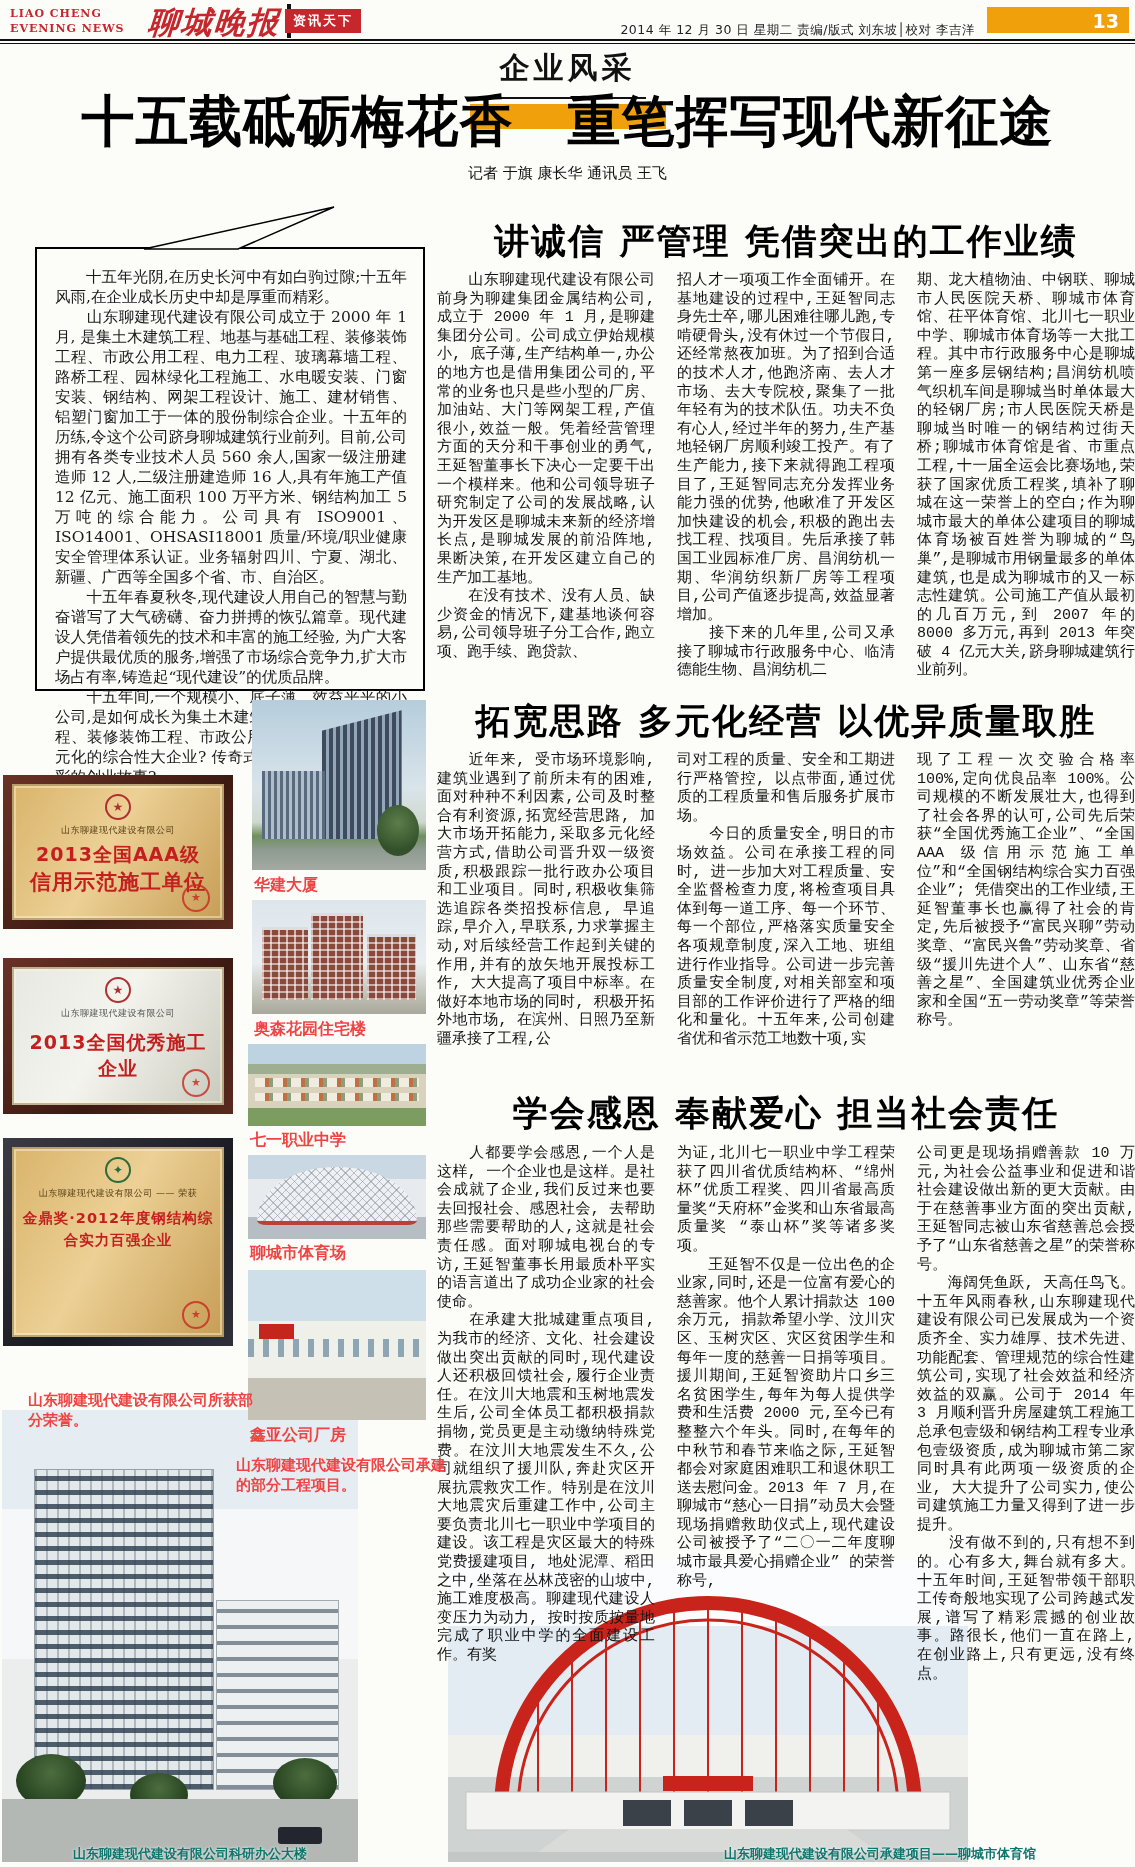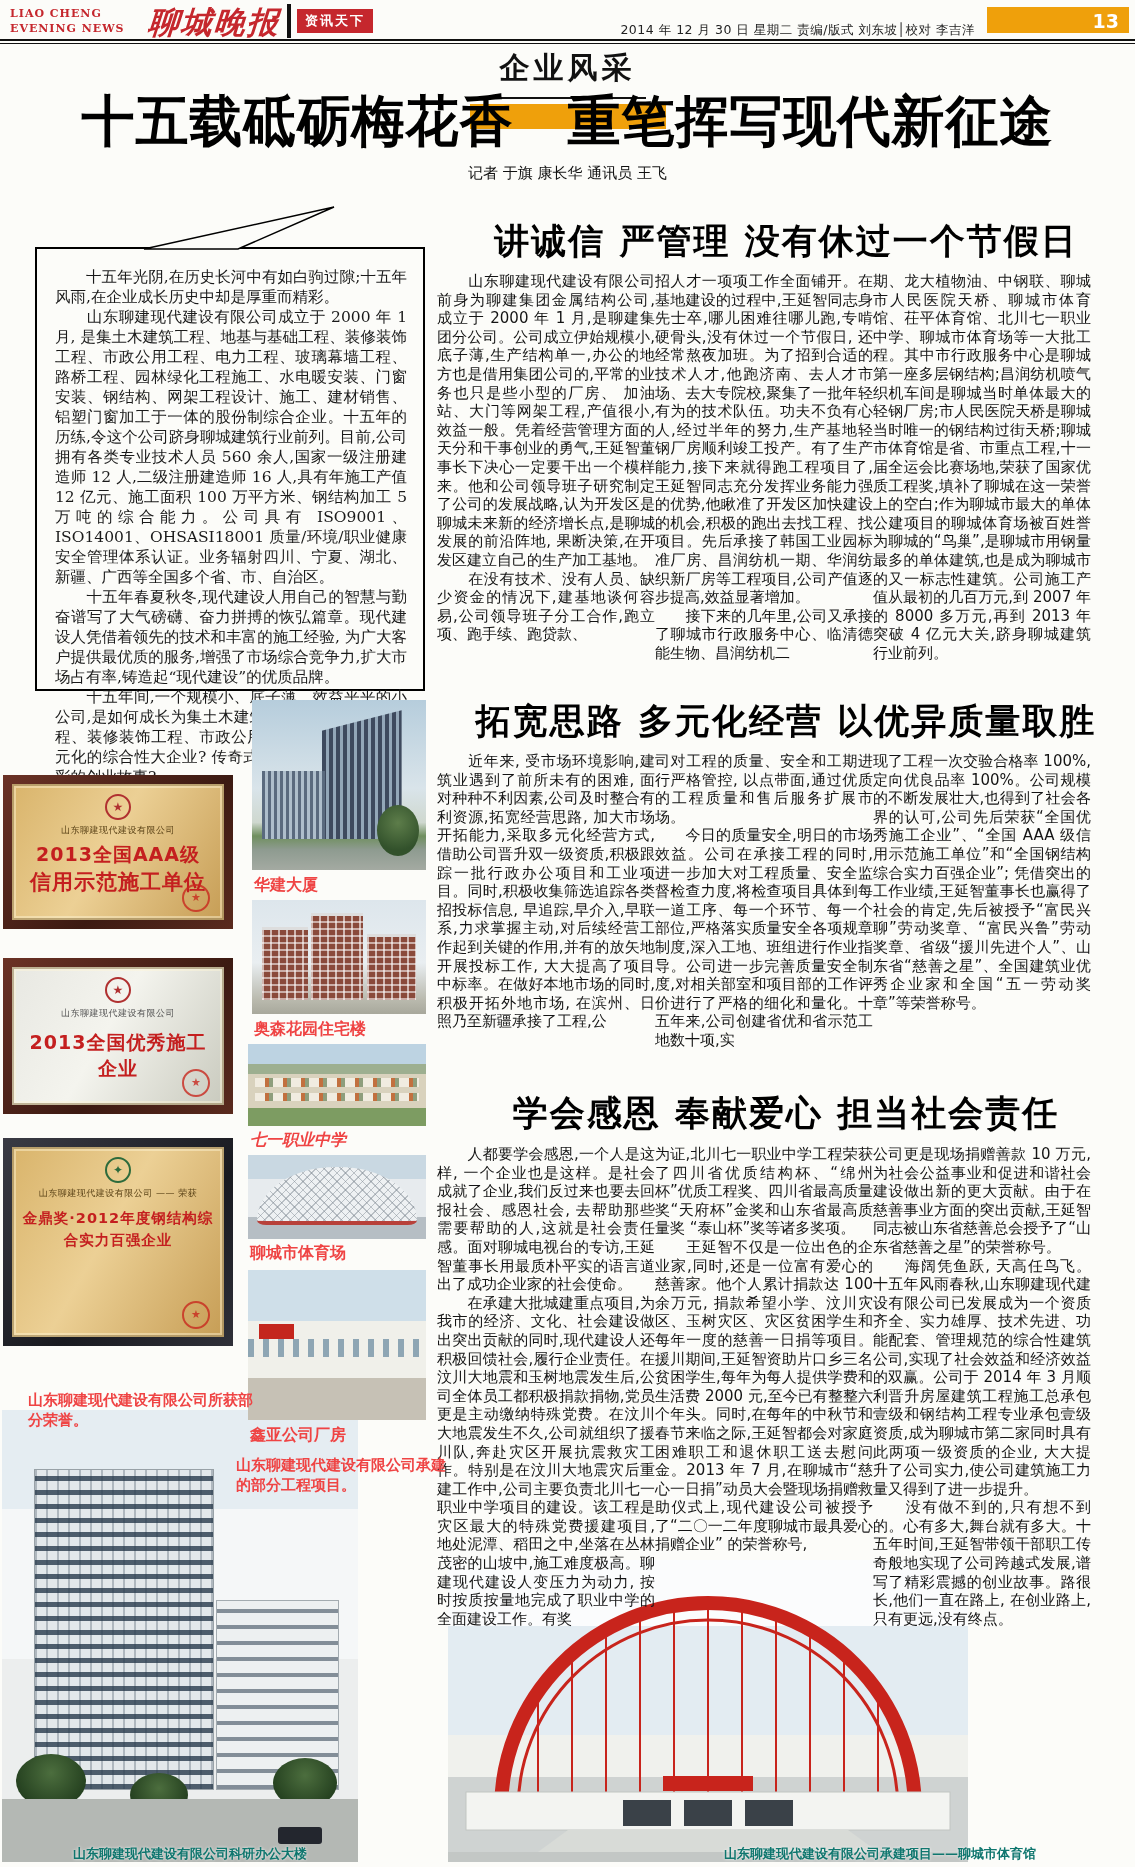--- a/index.html
+++ b/index.html
@@ -4,21 +4,21 @@
 <style>
   html,body{margin:0;padding:0;background:#888;}
   .page{position:relative;width:1135px;height:1867px;margin:0 auto;background:#fcfcf9;
         overflow:hidden;font-family:"DejaVu Sans","Liberation Sans",sans-serif;color:#111;}
   
   .brand-en{position:absolute;left:10px;top:7px;color:#c5272d;font-family:"DejaVu Serif","Liberation Serif",serif;
             font-size:11px;font-weight:700;letter-spacing:1px;line-height:1.35;white-space:pre-line;}
   .brand-cn{position:absolute;left:148px;top:2px;color:#c5272d;font-size:31px;font-weight:900;
             font-style:italic;transform:skewX(-4deg);letter-spacing:2px;}
   .brand-divider{position:absolute;left:287px;top:4px;width:4px;height:34px;background:#111;}
-  .brand-tag{position:absolute;left:297px;top:9px;background:#c5272d;color:#fff;font-size:13px;
+  .brand-tag{position:absolute;left:285px;top:9px;background:#c5272d;color:#fff;font-size:13px;
              font-weight:700;padding:3px 8px;letter-spacing:2px;}
   .dateline{position:absolute;right:160px;top:22px;font-size:12.5px;color:#222;letter-spacing:.5px;}
   .pagenum-box{position:absolute;right:6px;top:7px;width:142px;height:26px;background:#efa00b;}
   .pagenum{position:absolute;right:10px;top:3px;color:#fff;font-size:19px;font-weight:700;}
   .rule-a{position:absolute;left:0;right:0;top:39px;border-top:2.5px solid #111;}
   .rule-b{position:absolute;left:0;right:0;top:43px;border-top:1px solid #111;}
   .kicker-wrap{position:absolute;left:0;right:0;top:48px;text-align:center;}
   .kicker{display:inline-block;font-size:30px;font-weight:900;letter-spacing:4px;
           border-bottom:2.5px solid #111;padding:0 10px 8px;}
   .kicker-bar{width:196px;height:25px;background:#efa00b;margin:5px auto 0;}
@@ -28,21 +28,21 @@
   .byline{position:absolute;left:0;right:0;top:164px;text-align:center;font-size:15px;color:#111;}
   
   .intro-box{position:absolute;left:35px;top:247px;width:352px;height:412px;border:2px solid #000;
              padding:18px 16px 10px 18px;background:#fcfcf9;}
   .intro-text{font-family:"DejaVu Serif","Liberation Serif",serif;font-size:15.5px;line-height:20px;
               text-align:justify;white-space:pre-line;color:#1a1a1a;}
   .intro-tail{position:absolute;left:140px;top:204px;width:200px;height:46px;z-index:2;}
   
   .sec-head{position:absolute;left:437px;width:698px;text-align:center;font-size:35px;font-weight:900;
             letter-spacing:2px;color:#000;}
-  .cols{position:absolute;left:437px;width:698px;display:flex;z-index:2;}
+  .cols{position:absolute;left:437px;width:698px;display:flex;gap:22px;z-index:2;font-family:Liberation Mono, monospace;}
   .col{width:218px;font-size:15px;line-height:18.6px;text-align:justify;white-space:pre-line;color:#141414;}
   
   .plaque{position:absolute;left:3px;width:230px;padding:9px;box-sizing:border-box;}
   .frame-wood{background:linear-gradient(135deg,#6b3226,#3c1a12 60%,#5a2a1e);}
   .frame-dark{background:linear-gradient(135deg,#3a3b44,#191a20 60%,#2f3039);}
   .plate{position:relative;height:100%;box-sizing:border-box;padding:10px 8px 6px;text-align:center;
          box-shadow:inset 0 0 0 2px rgba(90,60,10,.35), inset 0 0 0 4px rgba(255,246,215,.45);}
   .plate-gold{background:linear-gradient(120deg,#d9b46b,#ecd095 45%,#c69d55);}
   .plate-silver{background:linear-gradient(120deg,#e8e8e2,#f4f4ee 45%,#c9cabe);}
   .pl-emblem{width:22px;height:22px;line-height:22px;margin:0 auto 4px;border-radius:50%;
@@ -136,21 +136,21 @@
   <svg class="intro-tail" viewBox="0 0 200 46">
     <polygon points="4,45 194,3 98,45" fill="#fcfcf9" stroke="#000" stroke-width="1.5"></polygon>
   </svg>
   <div class="intro-box">
     <div class="intro-text">　　十五年光阴,在历史长河中有如白驹过隙;十五年风雨,在企业成长历史中却是厚重而精彩。
 　　山东聊建现代建设有限公司成立于 2000 年 1 月, 是集土木建筑工程、地基与基础工程、装修装饰工程、市政公用工程、电力工程、玻璃幕墙工程、路桥工程、园林绿化工程施工、水电暖安装、门窗安装、钢结构、网架工程设计、施工、建材销售、铝塑门窗加工于一体的股份制综合企业。十五年的历练,令这个公司跻身聊城建筑行业前列。目前,公司拥有各类专业技术人员 560 余人,国家一级注册建造师 12 人,二级注册建造师 16 人,具有年施工产值 12 亿元、施工面积 100 万平方米、钢结构加工 5 万吨的综合能力。公司具有 ISO9001、ISO14001、OHSASI18001 质量/环境/职业健康安全管理体系认证。业务辐射四川、宁夏、湖北、新疆、广西等全国多个省、市、自治区。
 　　十五年春夏秋冬,现代建设人用自己的智慧与勤奋谱写了大气磅礴、奋力拼搏的恢弘篇章。现代建设人凭借着领先的技术和丰富的施工经验, 为广大客户提供最优质的服务,增强了市场综合竞争力,扩大市场占有率,铸造起“现代建设”的优质品牌。
 　　十五年间,一个规模小、底子薄、效益平平的小公司,是如何成长为集土木建筑工程、地基与基础工程、装修装饰工程、市政公用工程、电力工程等多元化的综合性大企业? 传奇式发展的背后,有怎样精彩的创业故事?</div>
   </div>
 
-  <div class="sec-head" style="top:218px;">讲诚信 严管理 没有休过一个节假日</div>
+  <div class="sec-head" style="top:218px;">讲诚信 严管理 凭借突出的工作业绩</div>
   <div class="cols" style="top:272px;">
     <div class="col">　　山东聊建现代建设有限公司前身为聊建集团金属结构公司, 成立于 2000 年 1 月,是聊建集团分公司。公司成立伊始规模小, 底子薄,生产结构单一,办公的地方也是借用集团公司的,平常的业务也只是些小型的厂房、 加油站、大门等网架工程,产值很小,效益一般。凭着经营管理方面的天分和干事创业的勇气,王延智董事长下决心一定要干出一个模样来。他和公司领导班子研究制定了公司的发展战略,认为开发区是聊城未来新的经济增长点,是聊城发展的前沿阵地, 果断决策,在开发区建立自己的生产加工基地。
 　　在没有技术、没有人员、缺少资金的情况下,建基地谈何容易,公司领导班子分工合作,跑立项、跑手续、跑贷款、</div>
     <div class="col">招人才一项项工作全面铺开。在基地建设的过程中,王延智同志身先士卒,哪儿困难往哪儿跑,专啃硬骨头,没有休过一个节假日, 还经常熬夜加班。为了招到合适的技术人才,他跑济南、去人才市场、去大专院校,聚集了一批年轻有为的技术队伍。功夫不负有心人,经过半年的努力,生产基地轻钢厂房顺利竣工投产。有了生产能力,接下来就得跑工程项目了,王延智同志充分发挥业务能力强的优势,他瞅准了开发区加快建设的机会,积极的跑出去找工程、找项目。先后承接了韩国工业园标准厂房、昌润纺机一期、华润纺织新厂房等工程项目,公司产值逐步提高,效益显著增加。
 　　接下来的几年里,公司又承接了聊城市行政服务中心、临清德能生物、昌润纺机二</div>
     <div class="col">期、龙大植物油、中钢联、聊城市人民医院天桥、聊城市体育馆、茌平体育馆、北川七一职业中学、聊城市体育场等一大批工程。其中市行政服务中心是聊城第一座多层钢结构;昌润纺机喷气织机车间是聊城当时单体最大的轻钢厂房;市人民医院天桥是聊城当时唯一的钢结构过街天桥;聊城市体育馆是省、市重点工程,十一届全运会比赛场地,荣获了国家优质工程奖,填补了聊城在这一荣誉上的空白;作为聊城市最大的单体公建项目的聊城体育场被百姓誉为聊城的“鸟巢”,是聊城市用钢量最多的单体建筑,也是成为聊城市的又一标志性建筑。公司施工产值从最初的几百万元,到 2007 年的 8000 多万元,再到 2013 年突破 4 亿元大关,跻身聊城建筑行业前列。</div>
   </div>
 
   <div class="sec-head" style="top:698px;">拓宽思路 多元化经营 以优异质量取胜</div>
   <div class="cols" style="top:752px;">
@@ -209,21 +209,21 @@
     <div class="as-b" style="left:6%;width:26%;height:62%;"></div>
     <div class="as-b" style="left:34%;width:30%;height:74%;"></div>
     <div class="as-b" style="left:66%;width:28%;height:56%;"></div>
   </div>
   <div class="cap" style="left:254px;top:1019px;">奥森花园住宅楼</div>
 
   <div class="ph ph-qy" style="left:248px;top:1044px;width:178px;height:82px;">
     <div class="qy-row" style="top:42%;"></div>
     <div class="qy-row" style="top:60%;"></div>
   </div>
-  <div class="cap" style="left:250px;top:1130px;font-style:italic;">七一职业中学</div>
+  <div class="cap" style="left:250px;top:1130px;">七一职业中学</div>
 
   <div class="ph ph-tc" style="left:248px;top:1155px;width:178px;height:84px;">
     <div class="tc-dome"></div>
   </div>
   <div class="cap" style="left:250px;top:1243px;">聊城市体育场</div>
 
   <div class="ph ph-xy" style="left:248px;top:1270px;width:178px;height:150px;">
     <div class="xy-logo"></div>
     <div class="xy-win"></div>
   </div>

